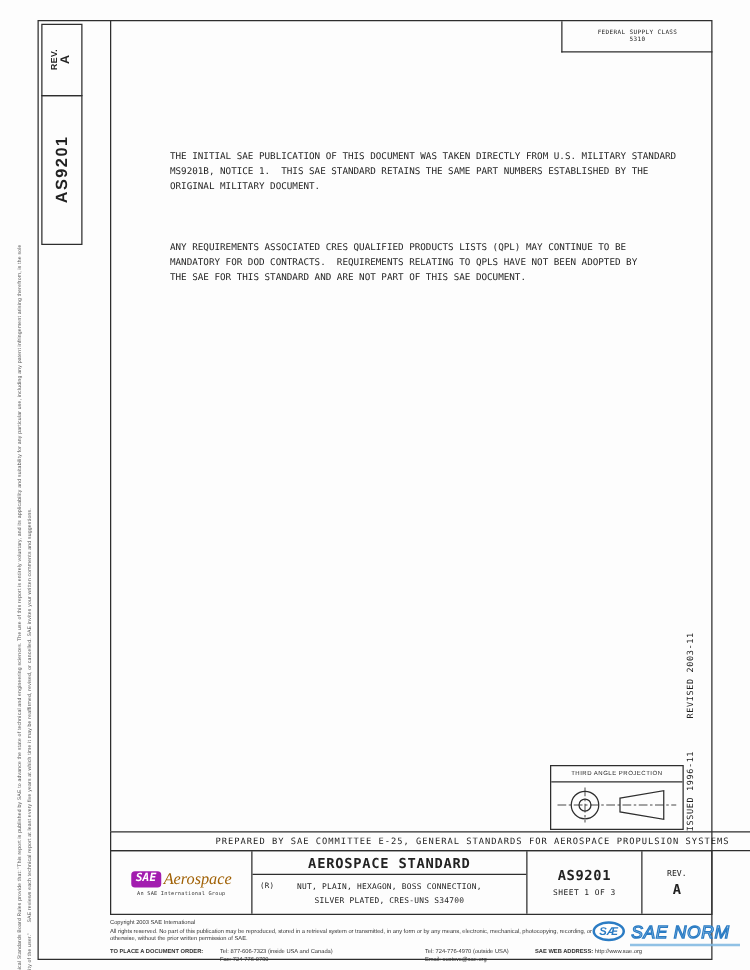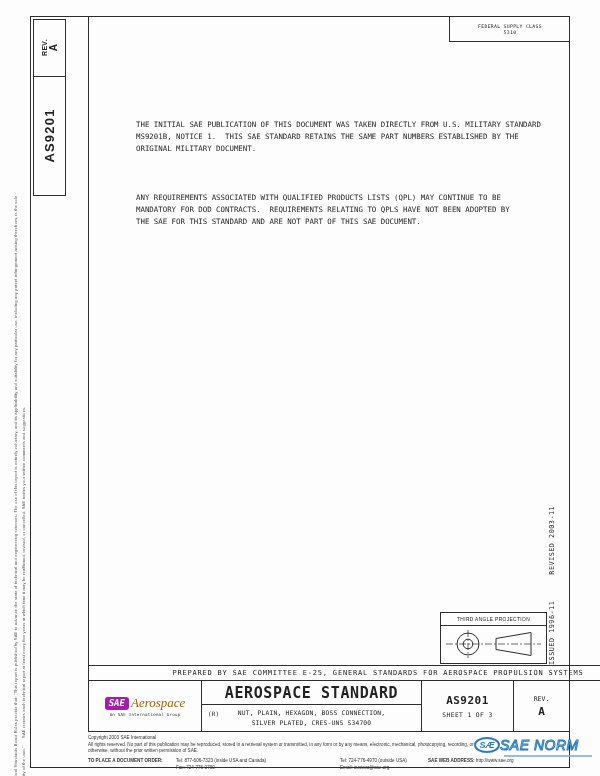--- a/index.html
+++ b/index.html
@@ -64,41 +64,41 @@
   .title-block { position: absolute; left: 88px; top: 680px; width: 482px; height: 52px; border: 1px solid #2e2e2e; display: flex; }
   .tb-cell { height: 100%; }
   .tb-logo { width: 112px; display: flex; flex-direction: column; align-items: center; justify-content: center; }
   .logo-row { display: flex; align-items: center; gap: 2px; }
   .sae-box { background: #a21caf; color: #fff; font-style: italic; font-weight: bold; font-size: 9px;
     padding: 1px 4px 2px 4px; border-radius: 3px; }
   .aero-word { font-family: "Liberation Serif", serif; font-style: italic; font-size: 13px; color: #a16207; }
   .logo-tag { font-size: 4.2px; color: #333; margin-top: 1px; letter-spacing: .2px; }
   .tb-title { flex: 1; border-left: 1px solid #2e2e2e; display: flex; flex-direction: column; }
   .tb-title-head { padding: 3px 0 2px 0; border-bottom: 1px solid #2e2e2e; text-align: center;
-    font-weight: bold; font-size: 15px; letter-spacing: .6px; }
+    font-weight: bold; font-size: 11px; letter-spacing: .6px; }
   .tb-title-body { flex: 1; position: relative; display: flex; flex-direction: column; align-items: center; justify-content: center;
     font-size: 6.3px; line-height: 1.6; letter-spacing: .2px; }
   .r-mark { position: absolute; left: 6px; top: 4px; font-size: 6px; }
   .tb-num { width: 92px; border-left: 1px solid #2e2e2e; display: flex; flex-direction: column; align-items: center; justify-content: center; gap: 4px; }
   .tb-num .docnum { font-weight: bold; font-size: 11px; letter-spacing: .5px; }
   .tb-num .sheet { font-size: 6.3px; letter-spacing: .4px; }
   .tb-rev { width: 56px; border-left: 1px solid #2e2e2e; display: flex; flex-direction: column; align-items: center; justify-content: center; gap: 2px; }
   .tb-rev .lbl { font-size: 6.5px; }
   .tb-rev .val { font-weight: bold; font-size: 11px; }
 
   
   .fine-print { position: absolute; left: 88px; top: 735px; width: 402px; font-size: 4.6px; color: #333; line-height: 1.35; }
   .fine-print .rights { width: 394px; margin-top: 1px; }
   .order-grid { display: grid; grid-template-columns: 82px 158px auto; column-gap: 6px; row-gap: 1px; margin-top: 3px; }
   .b { font-weight: bold; }
   .web-address { position: absolute; left: 428px; top: 758px; font-size: 4.6px; color: #333; }
 
   
   .watermark { position: absolute; left: 474px; top: 737px; width: 124px; z-index: 5; }
-  .wm-row { display: flex; align-items: center; gap: 0; }
+  .wm-row { display: flex; align-items: center; gap: 5px; }
   .wm-oval { width: 26px; height: 16px; border: 2px solid #2b7cc4; border-radius: 50%;
     display: flex; align-items: center; justify-content: center;
     font-style: italic; font-weight: bold; font-size: 9px; color: #2b7cc4; background: rgba(255,255,255,.55); }
   .wm-text { font-weight: normal; font-style: italic; font-size: 14px; letter-spacing: .5px;
     color: #d8ecfa; -webkit-text-stroke: 1px #2b7cc4; }
   .wm-bar { margin: 2px 0 0 30px; width: 88px; height: 2px; background: #7db6e0; opacity: .85; }
 </style>
 </head>
 <body>
 
@@ -123,21 +123,21 @@
 
   <div class="fsc-box mono">
     <div>FEDERAL SUPPLY CLASS</div>
     <div>5310</div>
   </div>
 
   <div class="body-text mono">
     <div class="p1">THE INITIAL SAE PUBLICATION OF THIS DOCUMENT WAS TAKEN DIRECTLY FROM U.S. MILITARY STANDARD
 MS9201B, NOTICE 1.  THIS SAE STANDARD RETAINS THE SAME PART NUMBERS ESTABLISHED BY THE
 ORIGINAL MILITARY DOCUMENT.</div>
-    <div class="p2">ANY REQUIREMENTS ASSOCIATED WITH QUALIFIED PRODUCTS LISTS (QPL) MAY CONTINUE TO BE
+    <div class="p2">ANY REQUIREMENTS ASSOCIATED CRES QUALIFIED PRODUCTS LISTS (QPL) MAY CONTINUE TO BE
 MANDATORY FOR DOD CONTRACTS.  REQUIREMENTS RELATING TO QPLS HAVE NOT BEEN ADOPTED BY
 THE SAE FOR THIS STANDARD AND ARE NOT PART OF THIS SAE DOCUMENT.</div>
   </div>
 
   <div class="rot issued-revised mono">
     <span>ISSUED 1996-11</span>
     <span class="rev2">REVISED 2003-11</span>
   </div>
 
   <div class="proj-box">

